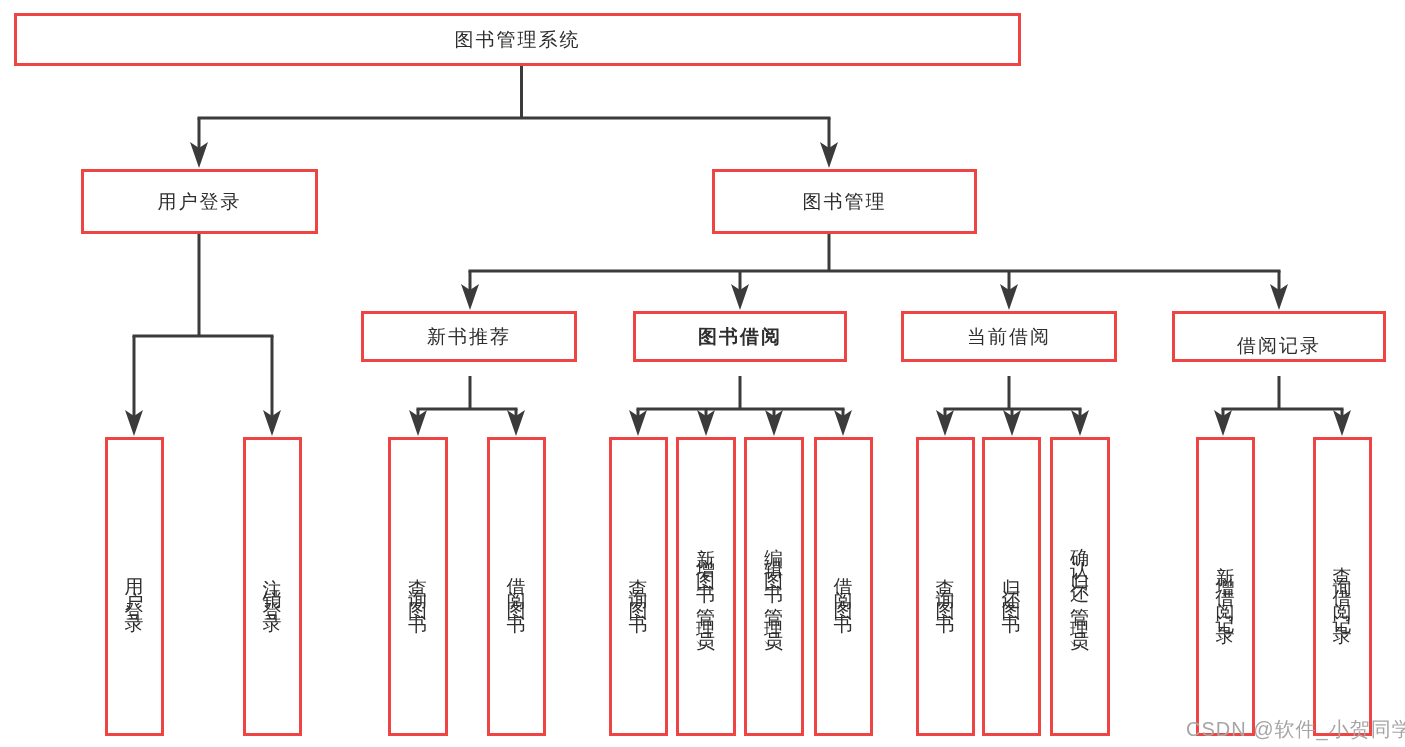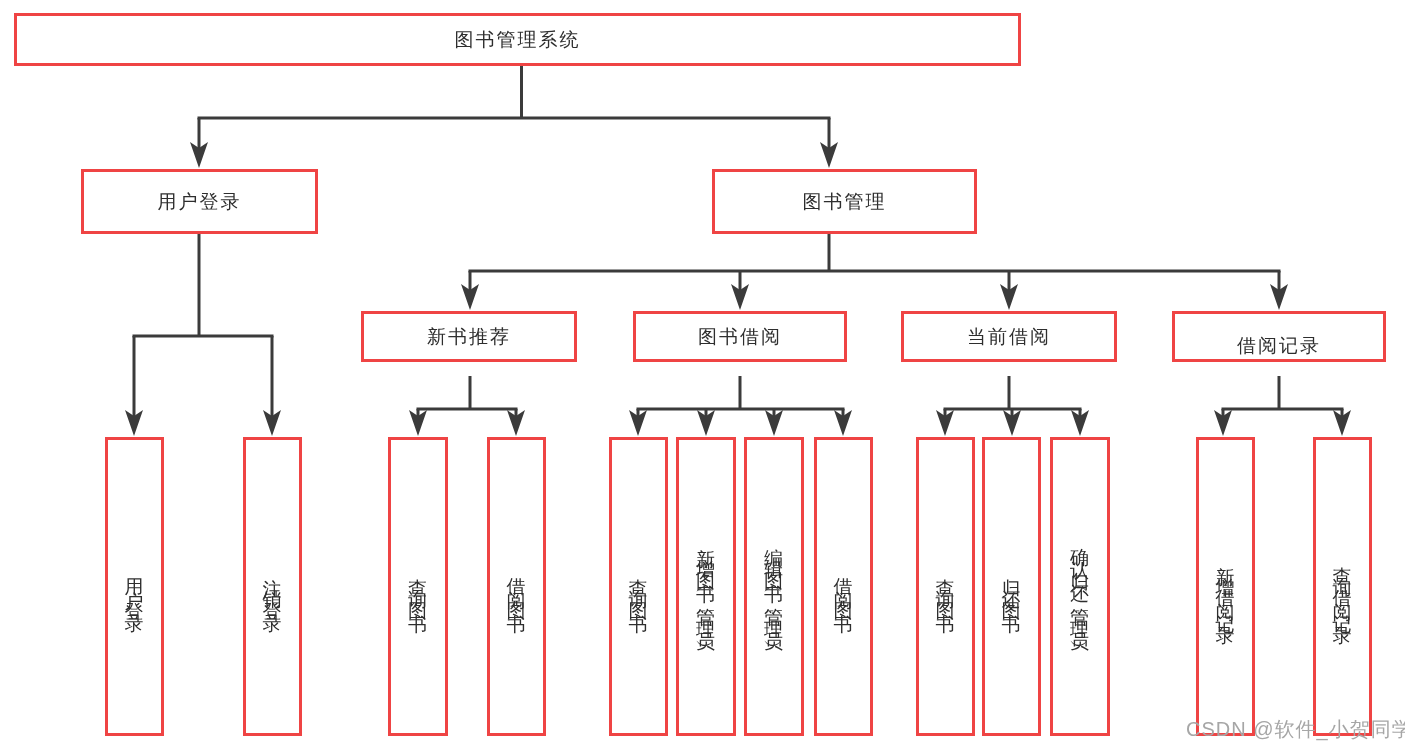--- a/index.html
+++ b/index.html
@@ -149,21 +149,21 @@
   <div class="node hbox lvl2" style="left:81px; width:237px;">
     <span>用户登录</span>
   </div>
   <div class="node hbox lvl2" style="left:712px; width:265px;">
     <span>图书管理</span>
   </div>
 
   <div class="node hbox lvl3" style="left:361px; width:216px;">
     <span>新书推荐</span>
   </div>
-  <div class="node hbox lvl3" style="left:633px; width:214px;">
+  <div class="node hbox lvl3" style="left:633px; width:214px;font-weight:bold;">
     <span>图书借阅</span>
   </div>
   <div class="node hbox lvl3" style="left:901px; width:216px;">
     <span>当前借阅</span>
   </div>
   <div class="node hbox lvl3" style="left:1172px; width:214px;align-items:flex-end;">
     <span>借阅记录</span>
   </div>
 
   <div class="node vbox leaf" style="left:105px;">

